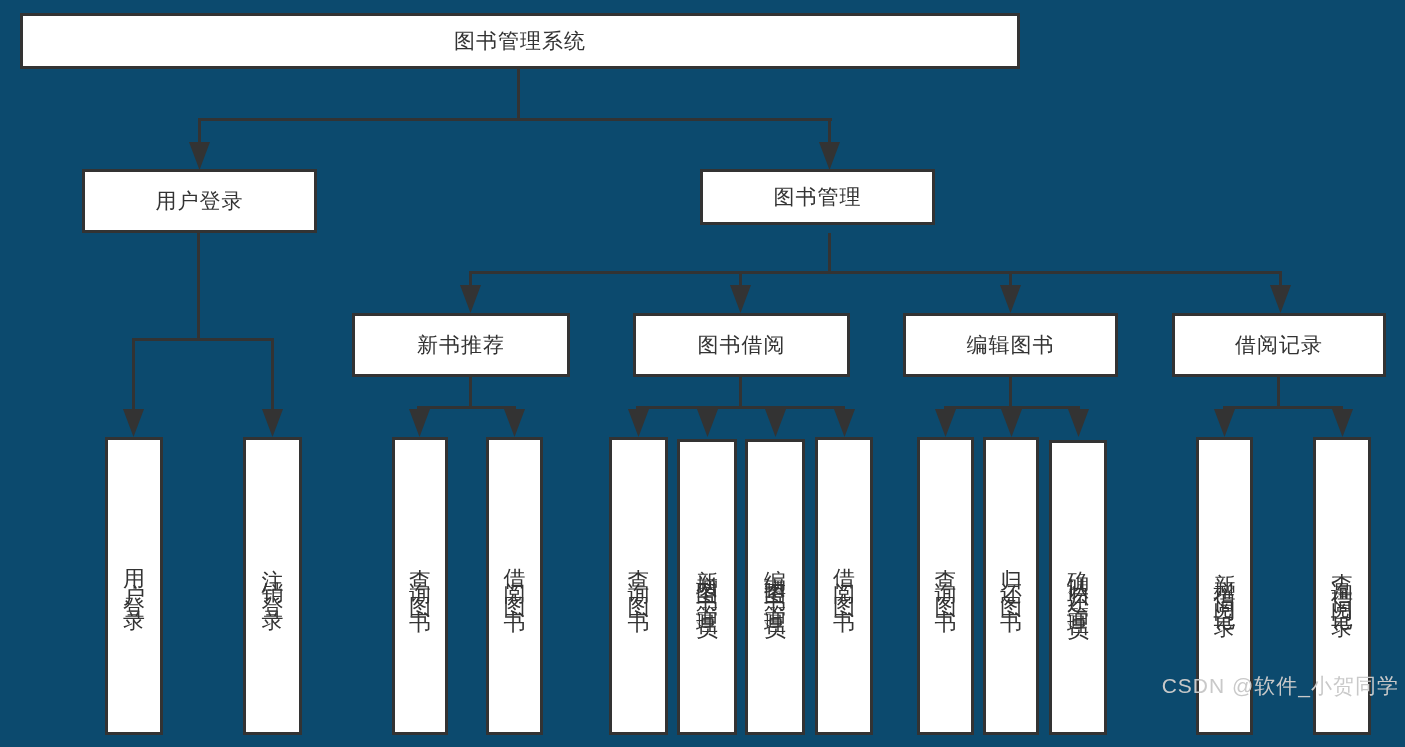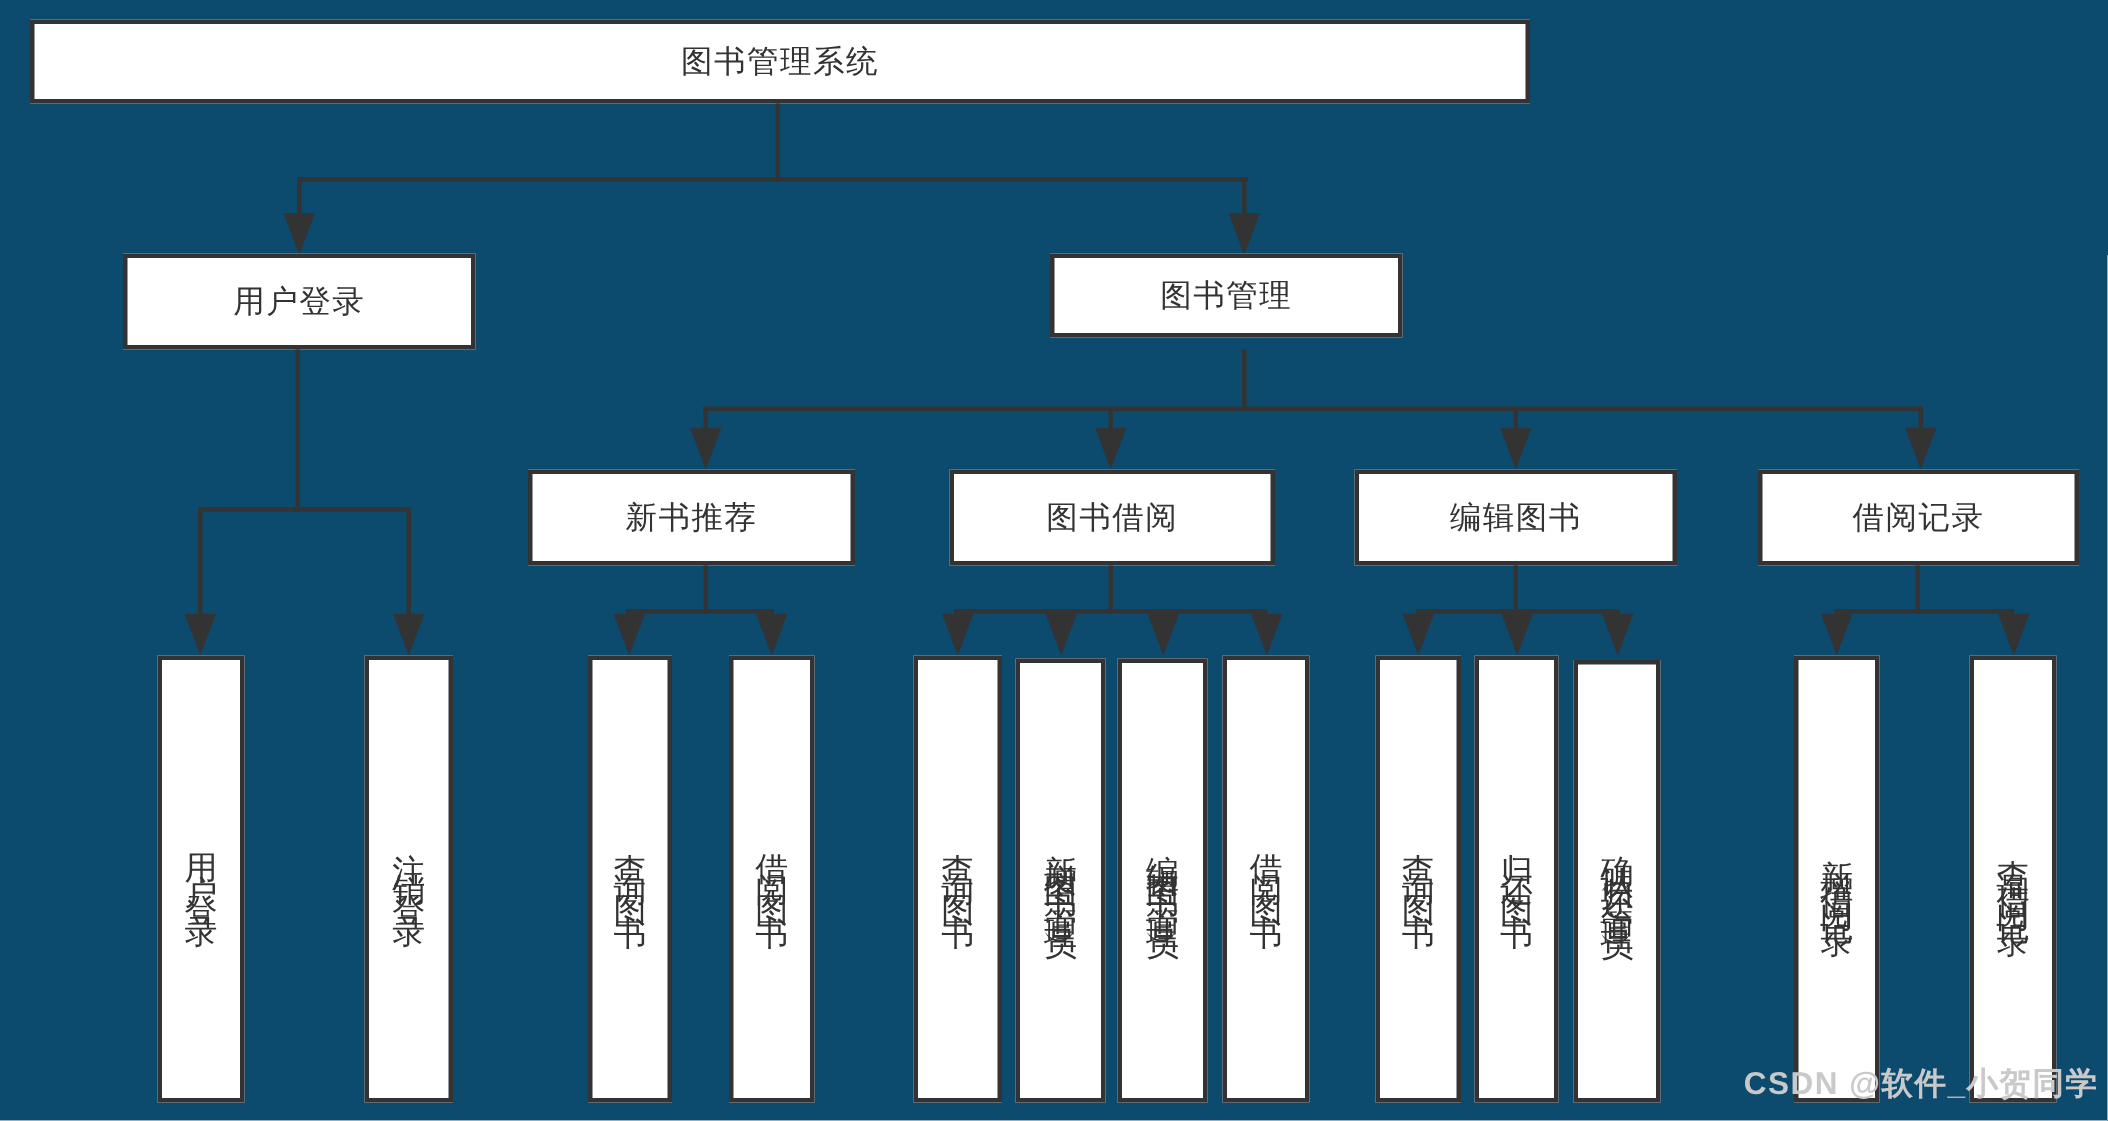--- a/index.html
+++ b/index.html
@@ -40,26 +40,25 @@
   .arrow {
     position: absolute;
     width: 21px;
     height: 28px;
     background: #333333;
     clip-path: polygon(50% 100%, 0 0, 100% 0);
   }
   .watermark {
     position: absolute;
     right: 6px;
-    top: 708px;
+    top: 672px;
     font-size: 21px;
     color: #c9c9c9;
     letter-spacing: 1px;
     z-index: 10;
-    font-weight: bold;
   }
 </style>
 </head>
 <body>
 
 <div class="canvas">
 
   <div class="box hbox" style="left:20px; top:13px; width:1000px; height:56px;">
     <span>图书管理系统</span>
   </div>

